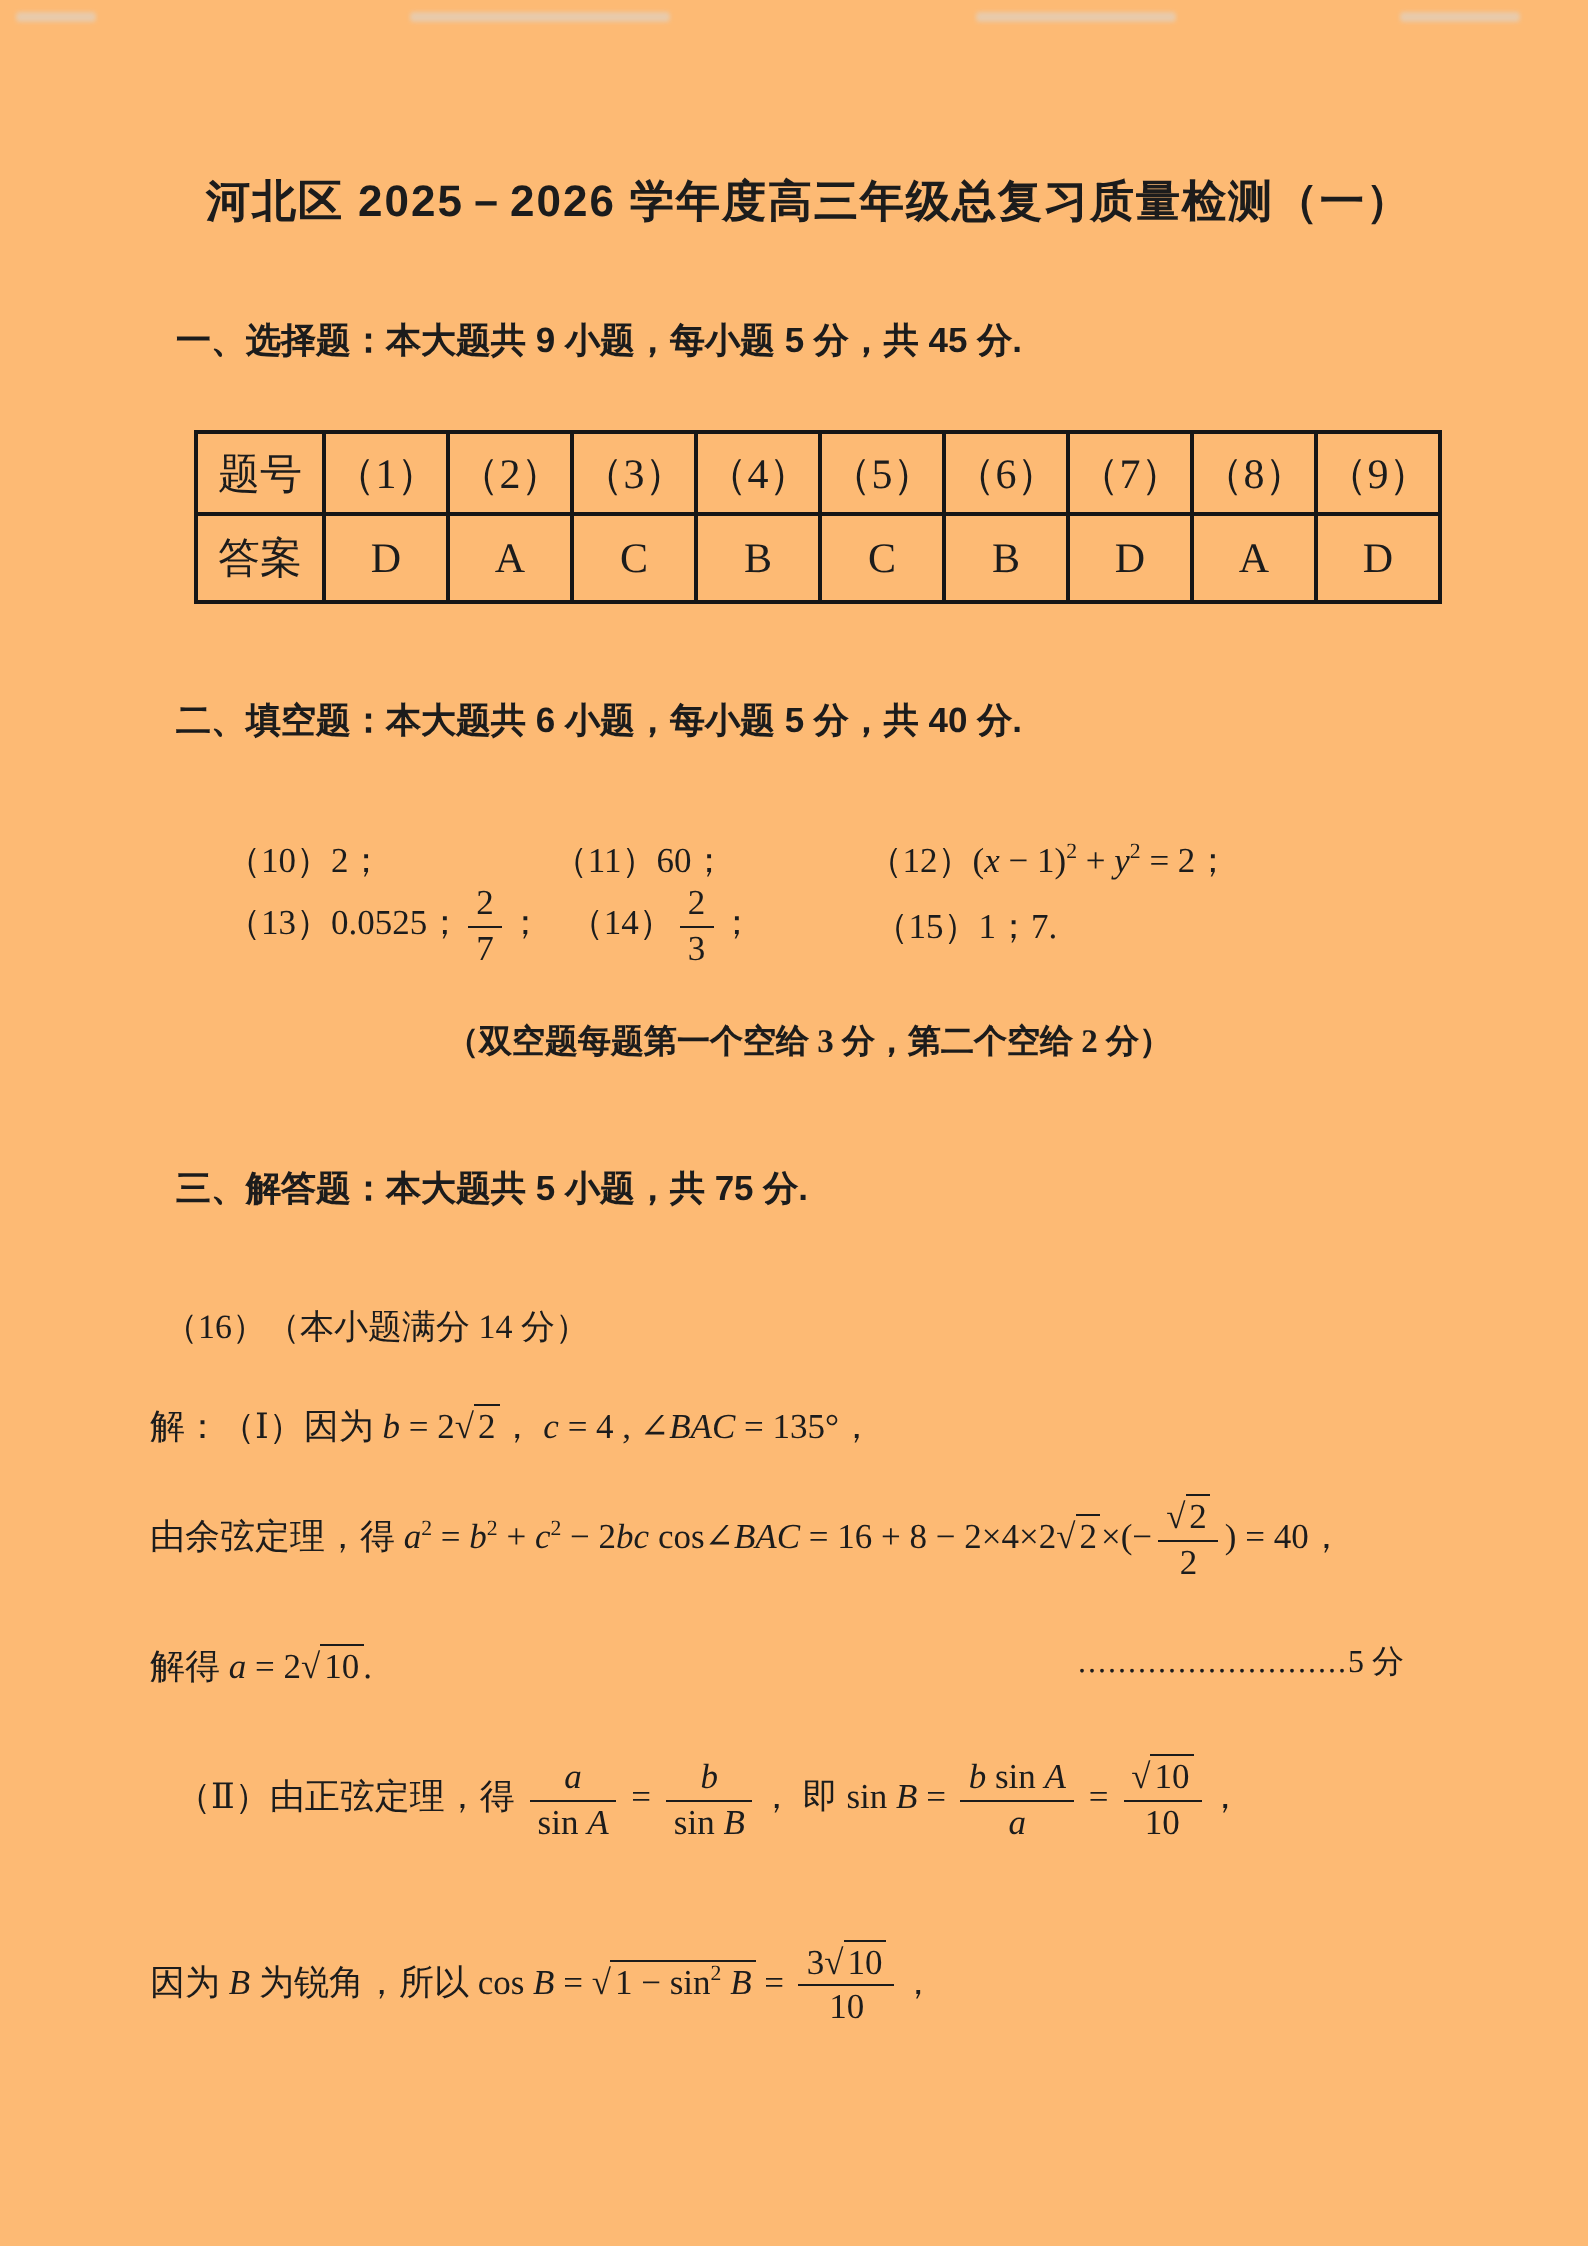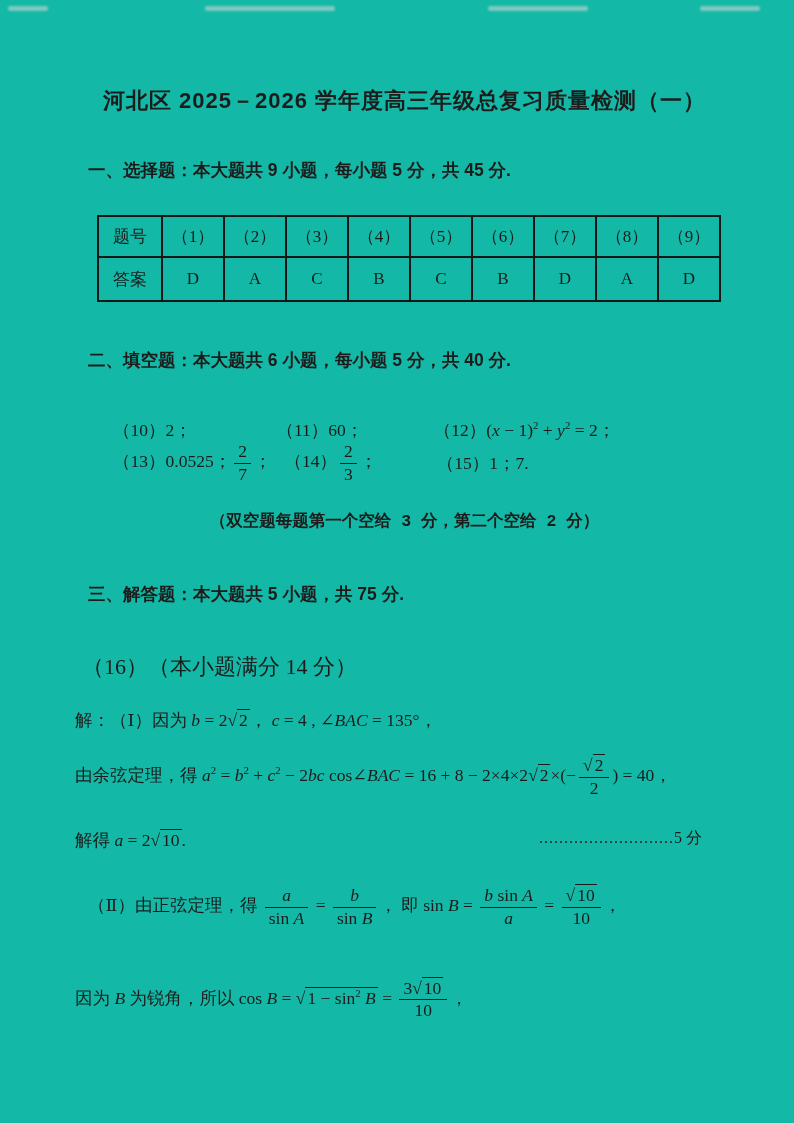--- a/index.html
+++ b/index.html
@@ -1,20 +1,20 @@
 <!DOCTYPE html>
 <html><head>
 <meta charset="utf-8">
 <style>
   html,body{margin:0;padding:0;background:#ffffff;}
   .page{
     position:relative;
     width:794px;height:1123px;
     margin:0 auto;
-    background:#14b8a6;
+    background:#fdba74;
     color:#1c1c1c;
     font-family:"Liberation Serif","DejaVu Serif",serif;
     overflow:hidden;
   }
   .content{padding:0 60px 0 75px;}
 
   
   .artifacts{position:absolute;top:6px;left:0;width:100%;height:12px;}
   .artifacts span{position:absolute;height:5px;background:#d8d8d8;opacity:.55;filter:blur(1px);border-radius:2px;}
   .artifacts .a1{left:8px;width:40px;}
@@ -44,44 +44,44 @@
   .sec3-heading{margin-top:50px;}
 
   table.choice{
     border-collapse:collapse;
     margin:33px 0 0 22px;
     table-layout:fixed;
   }
   table.choice th,table.choice td{
     border:2px solid #161616;
     text-align:center;vertical-align:middle;
-    font-size:17px;font-weight:normal;
+    font-size:21px;font-weight:normal;
     padding:0;
   }
   table.choice .hcol{width:62px;}
   table.choice .qcol{width:60px;}
   table.choice tr.r1 th,table.choice tr.r1 td{height:39px;}
   table.choice tr.r2 th,table.choice tr.r2 td{height:42px;}
 
   .fill-row{margin-left:38px;font-size:17.5px;white-space:nowrap;}
   .fill-row-1{margin-top:46px;}
   .fill-row-2{margin-top:0;}
   .fill-item{display:inline-block;vertical-align:middle;}
   .fr1-i1{width:159px;}
   .fr1-i2{width:153px;}
   .fr2-i1{width:167px;}
   .fr2-i2{width:148px;}
 
   .blank-note{
     margin-top:26px;text-align:center;
-    font-family:Liberation Mono, monospace;
+    font-family:Liberation Serif, serif;
     font-size:16.5px;font-weight:bold;
   }
 
-  .q16-header{margin:46px 0 0 7px;font-size:22px;}
+  .q16-header{margin:46px 0 0 7px;font-size:17px;}
   .sol-line{margin-left:0;font-size:17.5px;}
   .sl1{margin-top:26px;}
   .sl2{margin-top:24px;}
   .sl3{margin-top:30px;display:flex;align-items:flex-start;justify-content:space-between;padding-right:32px;}
   .sl4{margin:34px 0 0 13px;}
   .sl5{margin-top:50px;}
   .dots-score{font-size:16px;white-space:nowrap;}
   .dots{letter-spacing:1px;}
 
   

